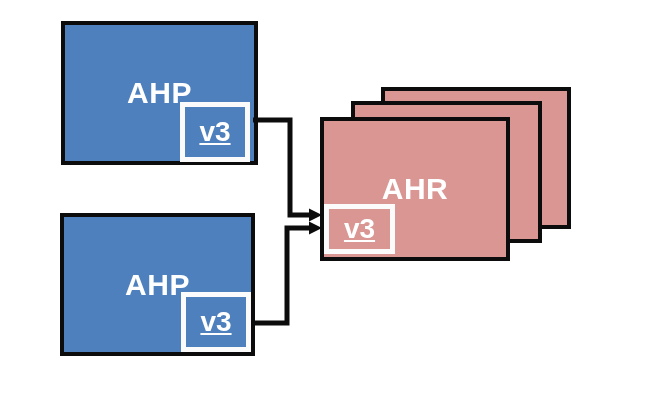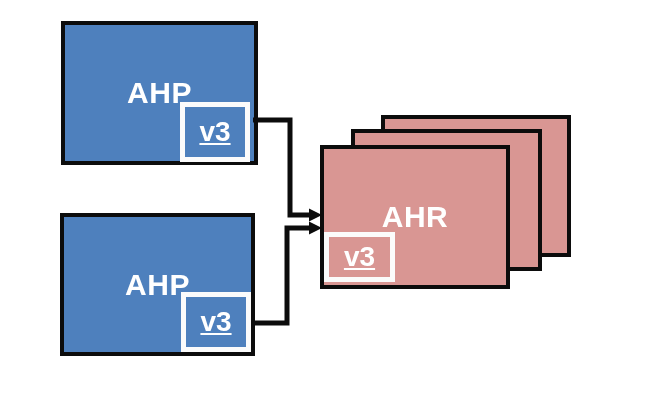--- a/index.html
+++ b/index.html
@@ -29,21 +29,20 @@
     font-size: 30px;
     letter-spacing: 0.5px;
     line-height: 1;
     user-select: none;
   }
   .ahp {
     background: #4e80bd;
   }
   .ahr {
     background: #d99693;
-    margin-top: 28px;
   }
   .badge {
     position: absolute;
     box-sizing: border-box;
     border: 5px solid #fbfbfb;
     display: flex;
     align-items: center;
     justify-content: center;
     color: #ffffff;
     font-weight: bold;

